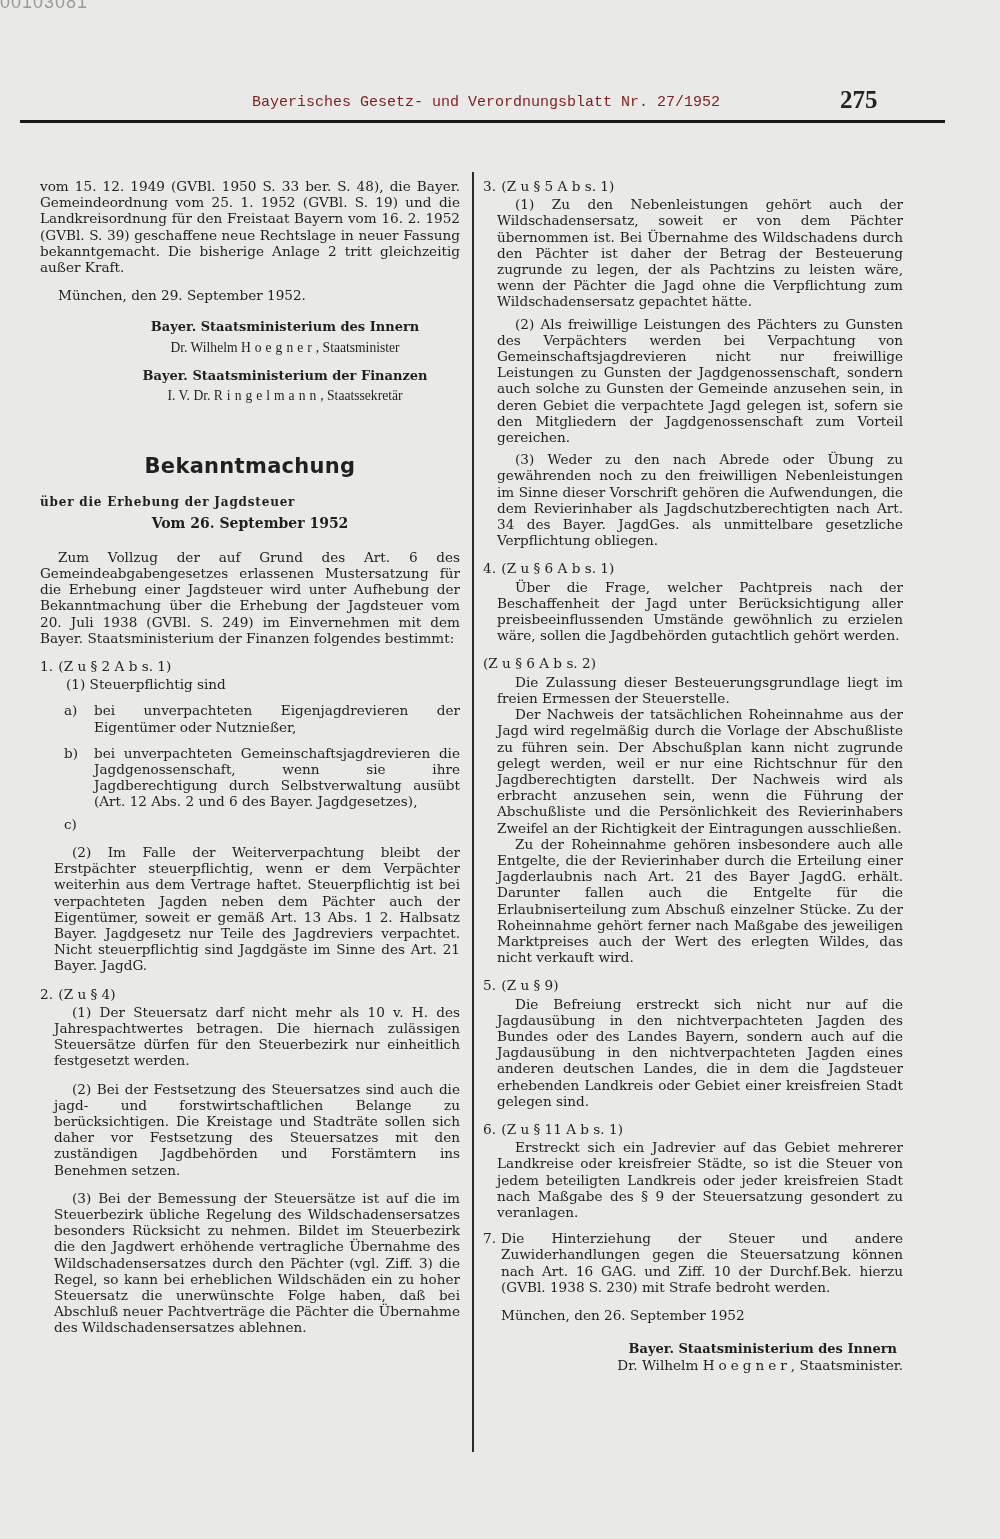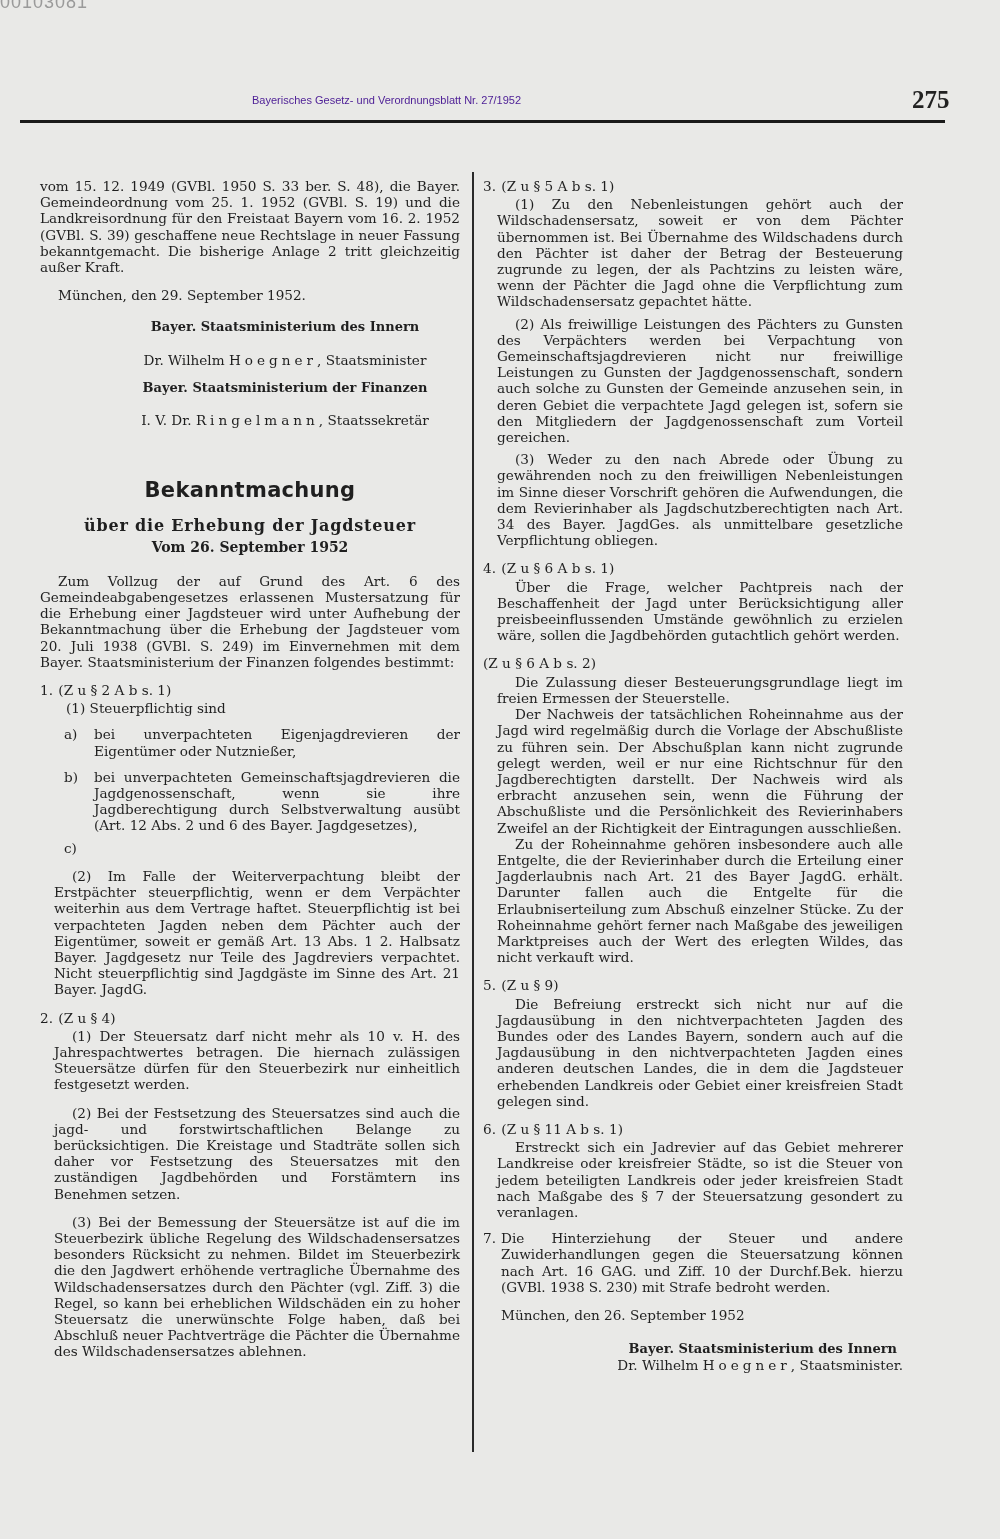--- a/index.html
+++ b/index.html
@@ -11,25 +11,25 @@
     font-family: "DejaVu Serif", "Liberation Serif", serif;
     color: #1f1f1f;
   }
   .scan-id {
     position: absolute; left: 0; top: -8px;
     font-family: "Liberation Sans", sans-serif;
     font-size: 18px; color: #9a9a9a; letter-spacing: 1px;
   }
   .running-head {
     position: absolute; left: 252px; top: 94px;
-    font-family: Liberation Sans, sans-serif;
-    font-size: 11px; color: #4c1d95;
+    font-family: Liberation Mono, monospace;
+    font-size: 15px; color: #7f1d1d;
   }
   .page-number {
-    position: absolute; left: 912px; top: 86px;
+    position: absolute; left: 840px; top: 86px;
     font-family: "Liberation Serif", serif;
     font-weight: bold; font-size: 25px; color: #222;
   }
   .head-rule {
     position: absolute; left: 20px; top: 120px; width: 925px; height: 3px;
     background: #1a1a1a;
   }
   .col-rule {
     position: absolute; left: 472px; top: 172px; width: 2px; height: 1280px;
     background: #2a2a2a;
@@ -41,30 +41,30 @@
   }
   .col-left { left: 40px; }
   .col-right { left: 483px; width: 420px; }
   p { margin: 0; }
   .indent { text-indent: 18px; }
   .gap-s { margin-top: 6px; }
   .gap-m { margin-top: 12px; }
   .gap-l { margin-top: 18px; }
   .place-date { padding-left: 18px; margin-top: 12px; text-align: left; }
   .sig-ministry { text-align: center; font-weight: bold; font-size: 13px; margin-top: 16px; padding-left: 70px; }
-  .sig-name { text-align: center; margin-top: 16px; padding-left: 70px; }
+  .sig-name { text-align: center; margin-top: 4px; padding-left: 70px; font-family: Liberation Serif, serif; }
   .spaced { letter-spacing: 4px; }
   .title-main {
     text-align: center; margin-top: 54px;
     font-family: "DejaVu Sans", "Liberation Sans", sans-serif;
     font-weight: bold; font-size: 21px; letter-spacing: 0.3px;
   }
   .title-sub {
-    text-align: center; margin-top: 20px;
-    font-weight: bold; font-size: 16px; letter-spacing: 0.8px;
+    text-align: left; margin-top: 20px;
+    font-weight: bold; font-size: 12px; letter-spacing: 0.8px;
   }
   .title-date {
     text-align: center; margin-top: 4px;
     font-weight: bold; font-size: 14px;
   }
   .section-head { margin-top: 12px; text-align: left; }
   .section-head .num { display: inline-block; width: 14px; }
   .sub-head { padding-left: 26px; margin-top: 2px; text-align: left; }
   .item { display: flex; margin-top: 10px; padding-left: 24px; }
   .item .mark { width: 30px; flex: none; }
@@ -147,21 +147,21 @@
     <p class="indent">Zu der Roheinnahme gehören insbesondere auch alle Entgelte, die der Revierinhaber durch die Erteilung einer Jagderlaubnis nach Art. 21 des Bayer JagdG. erhält. Darunter fallen auch die Entgelte für die Erlaubniserteilung zum Abschuß einzelner Stücke. Zu der Roheinnahme gehört ferner nach Maßgabe des jeweiligen Marktpreises auch der Wert des erlegten Wildes, das nicht verkauft wird.</p>
   </div>
 
   <p class="section-head gap-m"><span class="num">5.</span> <span>(Z u § 9)</span></p>
   <div class="para-block first">
     <p class="indent">Die Befreiung erstreckt sich nicht nur auf die Jagdausübung in den nichtverpachteten Jagden des Bundes oder des Landes Bayern, sondern auch auf die Jagdausübung in den nichtverpachteten Jagden eines anderen deutschen Landes, die in dem die Jagdsteuer erhebenden Landkreis oder Gebiet einer kreisfreien Stadt gelegen sind.</p>
   </div>
 
   <p class="section-head gap-m"><span class="num">6.</span> <span>(Z u § 11 A b s. 1)</span></p>
   <div class="para-block first">
-    <p class="indent">Erstreckt sich ein Jadrevier auf das Gebiet mehrerer Landkreise oder kreisfreier Städte, so ist die Steuer von jedem beteiligten Landkreis oder jeder kreisfreien Stadt nach Maßgabe des § 7 der Steuersatzung gesondert zu veranlagen.</p>
+    <p class="indent">Erstreckt sich ein Jadrevier auf das Gebiet mehrerer Landkreise oder kreisfreier Städte, so ist die Steuer von jedem beteiligten Landkreis oder jeder kreisfreien Stadt nach Maßgabe des § 9 der Steuersatzung gesondert zu veranlagen.</p>
   </div>
 
   <div class="num-item">
     <span class="mark">7.</span>
     <span class="txt">Die Hinterziehung der Steuer und andere Zuwiderhandlungen gegen die Steuersatzung können nach Art. 16 GAG. und Ziff. 10 der Durchf.Bek. hierzu (GVBl. 1938 S. 230) mit Strafe bedroht werden.</span>
   </div>
 
   <p class="place-date">München, den 26. September 1952</p>
   <p class="right-sig-ministry">Bayer. Staatsministerium des Innern</p>
   <p class="right-sig-name"><span>Dr. Wilhelm </span><span class="spaced">Hoegner</span><span>, Staatsminister.</span></p>

